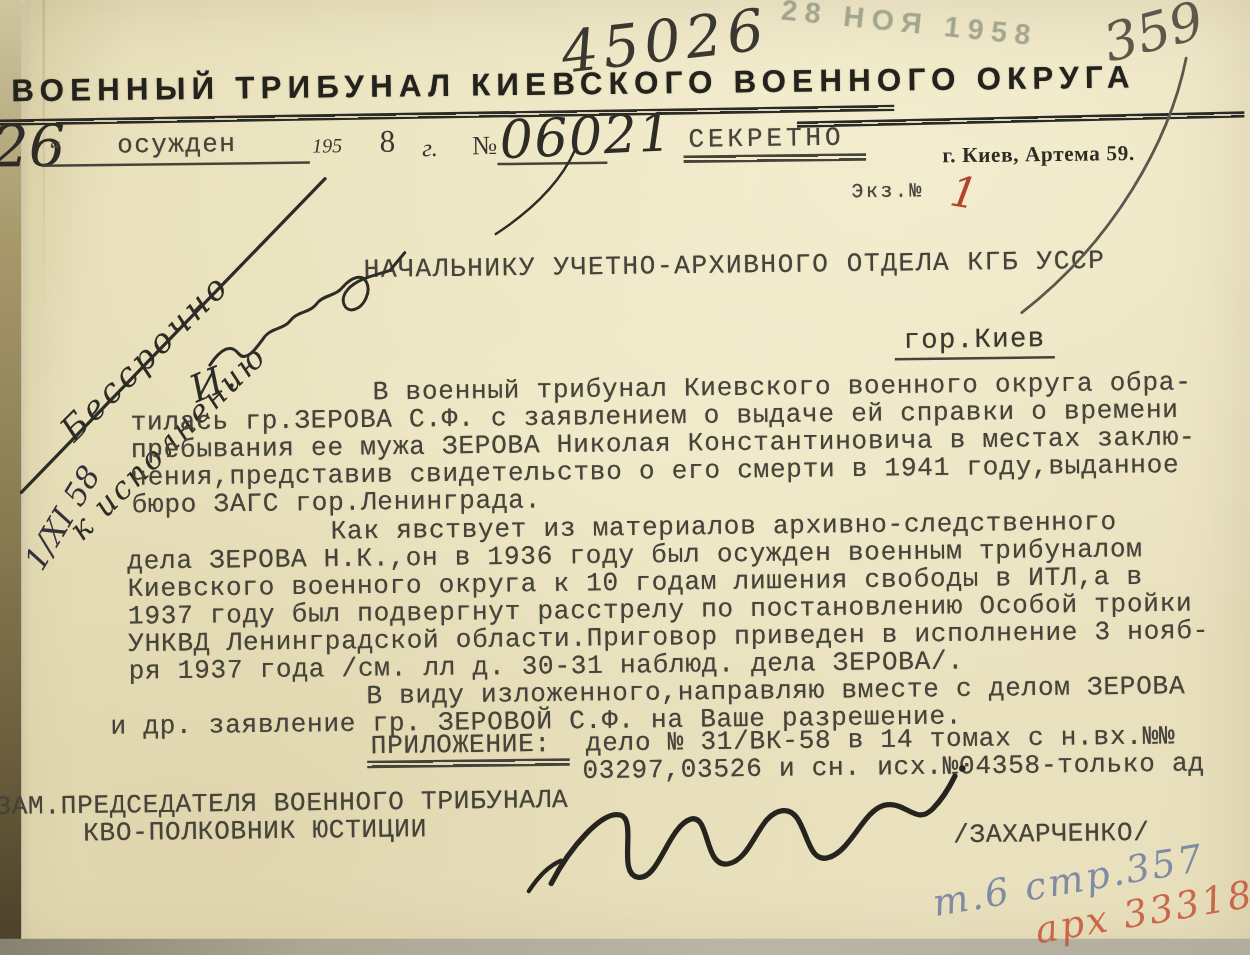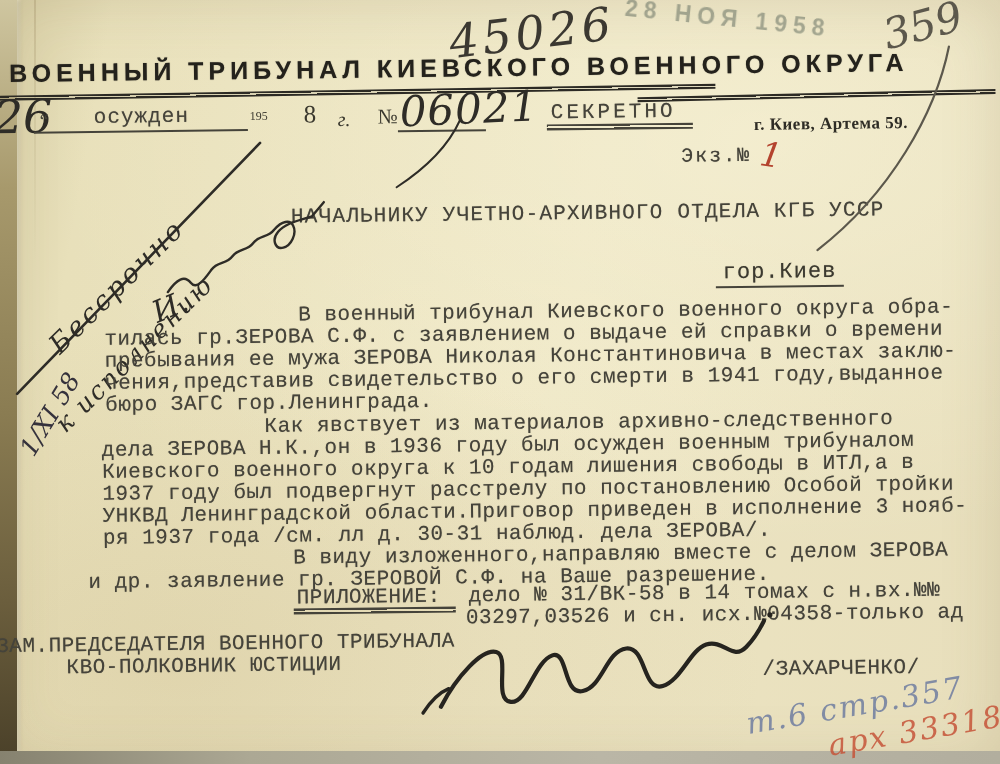--- a/index.html
+++ b/index.html
@@ -67,32 +67,32 @@
     <div class="hand pencil" style="left:886px;top:6px;font-size:42px;transform:rotate(-14deg);">359</div>
 
     <div class="letterhead">ВОЕННЫЙ ТРИБУНАЛ КИЕВСКОГО ВОЕННОГО ОКРУГА</div>
     <div class="rule" style="left:0;top:88px;width:718px;height:5px;transform:rotate(-0.25deg);"></div>
     <div class="rule" style="left:640px;top:97px;width:358px;height:5px;transform:rotate(-0.6deg);"></div>
 
     <div class="hand" style="left:-4px;top:84px;font-size:46px;">26</div>
     <div class="serifp" style="left:42px;top:104px;font-size:20px;color:#45433a;">“</div>
     <div class="typed" style="left:96px;top:101px;font-size:21px;letter-spacing:1px;">осужден</div>
     <div class="uline" style="left:36px;top:126px;width:214px;height:2px;"></div>
-    <div class="serifp" style="left:252px;top:106px;font-size:12px;">195</div>
+    <div class="serifp" style="left:252px;top:106px;font-size:16px;font-style:italic;">195</div>
     <div class="serifp" style="left:306px;top:98px;font-size:25px;">8</div>
     <div class="serifp" style="left:340px;top:106px;font-size:20px;font-style:italic;">г.</div>
     <div class="serifp" style="left:380px;top:103px;font-size:21px;">№</div>
     <div class="hand" style="left:402px;top:84px;font-size:42px;transform:rotate(-2deg);letter-spacing:1px;">06021</div>
     <div class="uline" style="left:400px;top:129px;width:88px;height:2px;"></div>
 
     <div class="typed" style="left:553px;top:102px;font-size:21px;letter-spacing:3px;">СЕКРЕТНО</div>
     <div class="uline2" style="left:549px;top:125px;width:146px;height:6px;"></div>
     <div class="serifp" style="left:756px;top:118px;font-size:17px;font-weight:bold;color:#2e2c25;letter-spacing:0.5px;">г. Киев, Артема 59.</div>
 
-    <div class="typed" style="left:683px;top:147px;font-size:20px;letter-spacing:2px;">Экз.№</div>
+    <div class="typed" style="left:683px;top:147px;font-size:16px;letter-spacing:2px;">Экз.№</div>
     <div class="hand" style="left:762px;top:138px;font-size:34px;color:#b4432e;transform:rotate(10deg);">1</div>
 
     <div class="hand" style="left:42px;top:332px;font-size:27px;letter-spacing:3px;transform:rotate(-44deg);transform-origin:left top;">Бессрочно</div>
     <div class="hand" style="left:48px;top:412px;font-size:25px;letter-spacing:2px;transform:rotate(-44deg);transform-origin:left top;">к исполнению</div>
     <div class="hand" style="left:152px;top:285px;font-size:30px;transform:rotate(-22deg);">И.</div>
 
     <div class="hand" style="left:12px;top:440px;font-size:25px;transform:rotate(-58deg);transform-origin:left top;color:#35323c;">1/XI 58</div>
 
     <div class="typed" style="left:292px;top:203px;font-size:21px;letter-spacing:1.2px;">НАЧАЛЬНИКУ УЧЕТНО-АРХИВНОГО ОТДЕЛА КГБ УССР</div>
     <div class="typed" style="left:723px;top:263px;font-size:22px;letter-spacing:1px;color:#3b392f;">гор.Киев</div>

